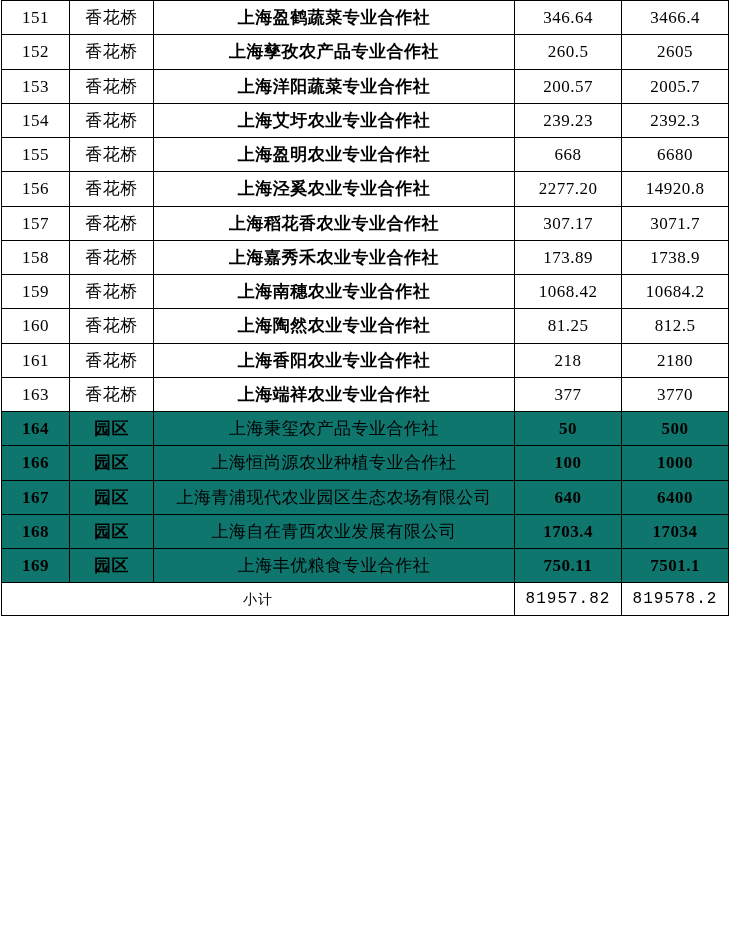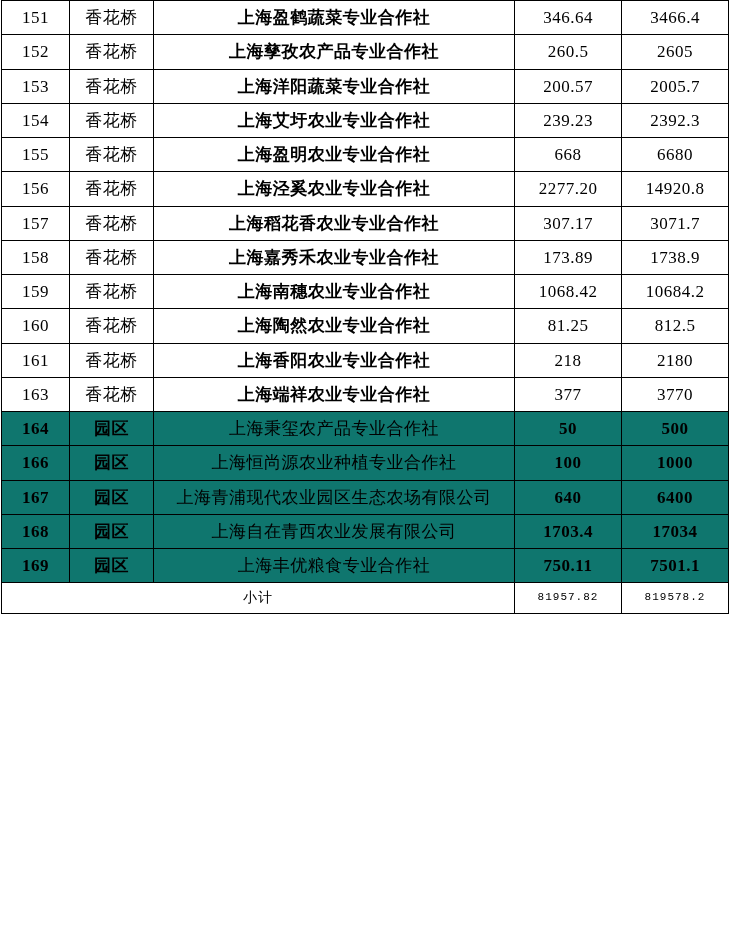--- a/index.html
+++ b/index.html
@@ -65,21 +65,21 @@
   }
   tr.total td {
     font-size: 14px;
     letter-spacing: 1px;
   }
   tr.total td.total-label {
     text-align: center;
   }
   tr.total td.v1, tr.total td.v2 {
     font-family: "Liberation Mono", "DejaVu Sans Mono", monospace;
-    font-size: 11px;
+    font-size: 16px;
   }
 </style>
 </head>
 <body>
 
 <div class="sheet">
   <table class="data-table">
     <colgroup>
       <col class="c-idx">
       <col class="c-town">

